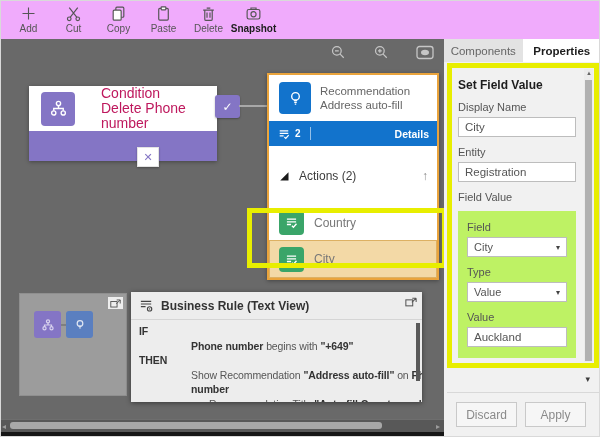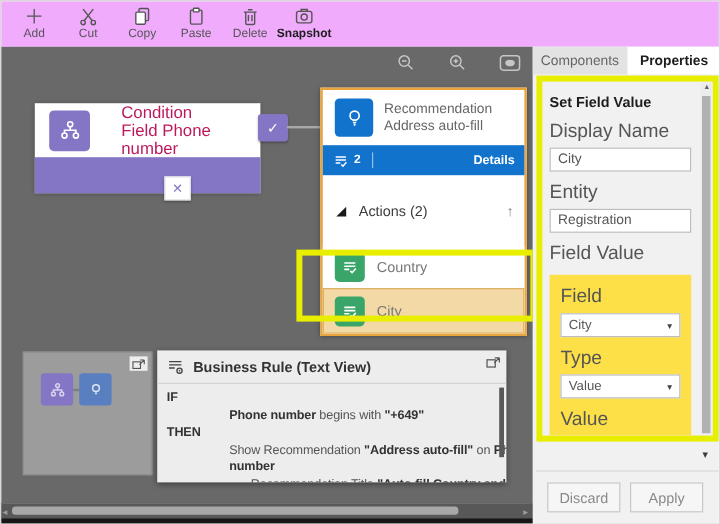--- a/index.html
+++ b/index.html
@@ -78,24 +78,24 @@
   .canvas-bottom{position:absolute;left:0;top:393px;width:443px;height:6px;background:#161616;}
 
   
   .panel{position:absolute;left:443px;top:38px;width:157px;height:399px;background:#f1f1f1;box-sizing:border-box;}
   .tabs{display:flex;height:23px;}
   .tab{flex:1;display:flex;align-items:center;justify-content:center;font-size:11.5px;color:#666;background:#e3e3e3;cursor:default;}
   .tab.active{background:#fff;color:#1d1d1d;font-weight:700;}
   .prop-scroll{position:relative;margin:1px 2px 0 3px;height:305px;border:5px solid var(--annotation-yellow);
                box-sizing:border-box;background:#f1f1f1;padding:6px 18px 0 6px;overflow:hidden;}
   .p-section{font-size:12px;font-weight:700;color:#1d1d1d;margin:4px 0 2px;}
-  .p-label{font-size:16px;color:#555;margin:9px 0 4px;}
+  .p-label{font-size:11px;color:#555;margin:9px 0 4px;}
   .p-input{height:18px;background:#fff;border:1px solid #bdbdbd;font-size:11.5px;color:#555;
            display:flex;align-items:center;padding-left:6px;}
-  .p-group{background:#fde047;margin-top:8px;padding:1px 9px 11px 9px;}
+  .p-group{background:#bef264;margin-top:8px;padding:1px 9px 11px 9px;}
   .p-select{height:18px;background:#fff;border:1px solid #bdbdbd;font-size:11px;color:#555;
             display:flex;align-items:center;justify-content:space-between;padding:0 6px;}
   .p-caret{font-size:8px;color:#444;}
   .p-scrollbar{position:absolute;right:1px;top:1px;bottom:1px;width:9px;background:#ececec;}
   .p-thumb{position:absolute;left:1px;right:1px;top:11px;bottom:1px;background:#b1b1b1;}
   .p-up{position:absolute;top:1px;left:2px;font-size:6px;color:#666;}
   .collapse-row{position:relative;height:22px;}
   .collapse-caret{position:absolute;right:11px;top:6px;font-size:9px;color:#3d3d3d;}
   .btn-row{display:flex;gap:8px;border-top:1px solid #d8d8d8;margin:2px 2px 0 3px;padding:9px 0 0 9px;}
   .btn{width:61px;height:25px;background:#f6f6f6;border:1px solid #c9c9c9;font-size:12px;color:#8a8a8a;
@@ -191,21 +191,21 @@
         <span class="cond-ico">
           <svg width="19" height="19" viewBox="0 0 18 18" stroke="#fff" fill="none" stroke-width="1.3">
             <circle cx="9" cy="4.3" r="2"></circle>
               <path d="M9 6.5 V9 M4.5 11.2 V9 H13.5 V11.2"></path>
             <circle cx="4.5" cy="13.2" r="2"></circle>
               <circle cx="13.5" cy="13.2" r="2"></circle>
           </svg>
         </span>
         <span class="node-txt">
           <div>Condition</div>
-          <div>Field Phone number</div>
+          <div>Delete Phone number</div>
         </span>
       </div>
       <div class="cond-footer"></div>
     </div>
 
     <div class="check-connector">
       <span>✓</span>
     </div>
     <div class="connector-line"></div>
     <div class="x-btn">

